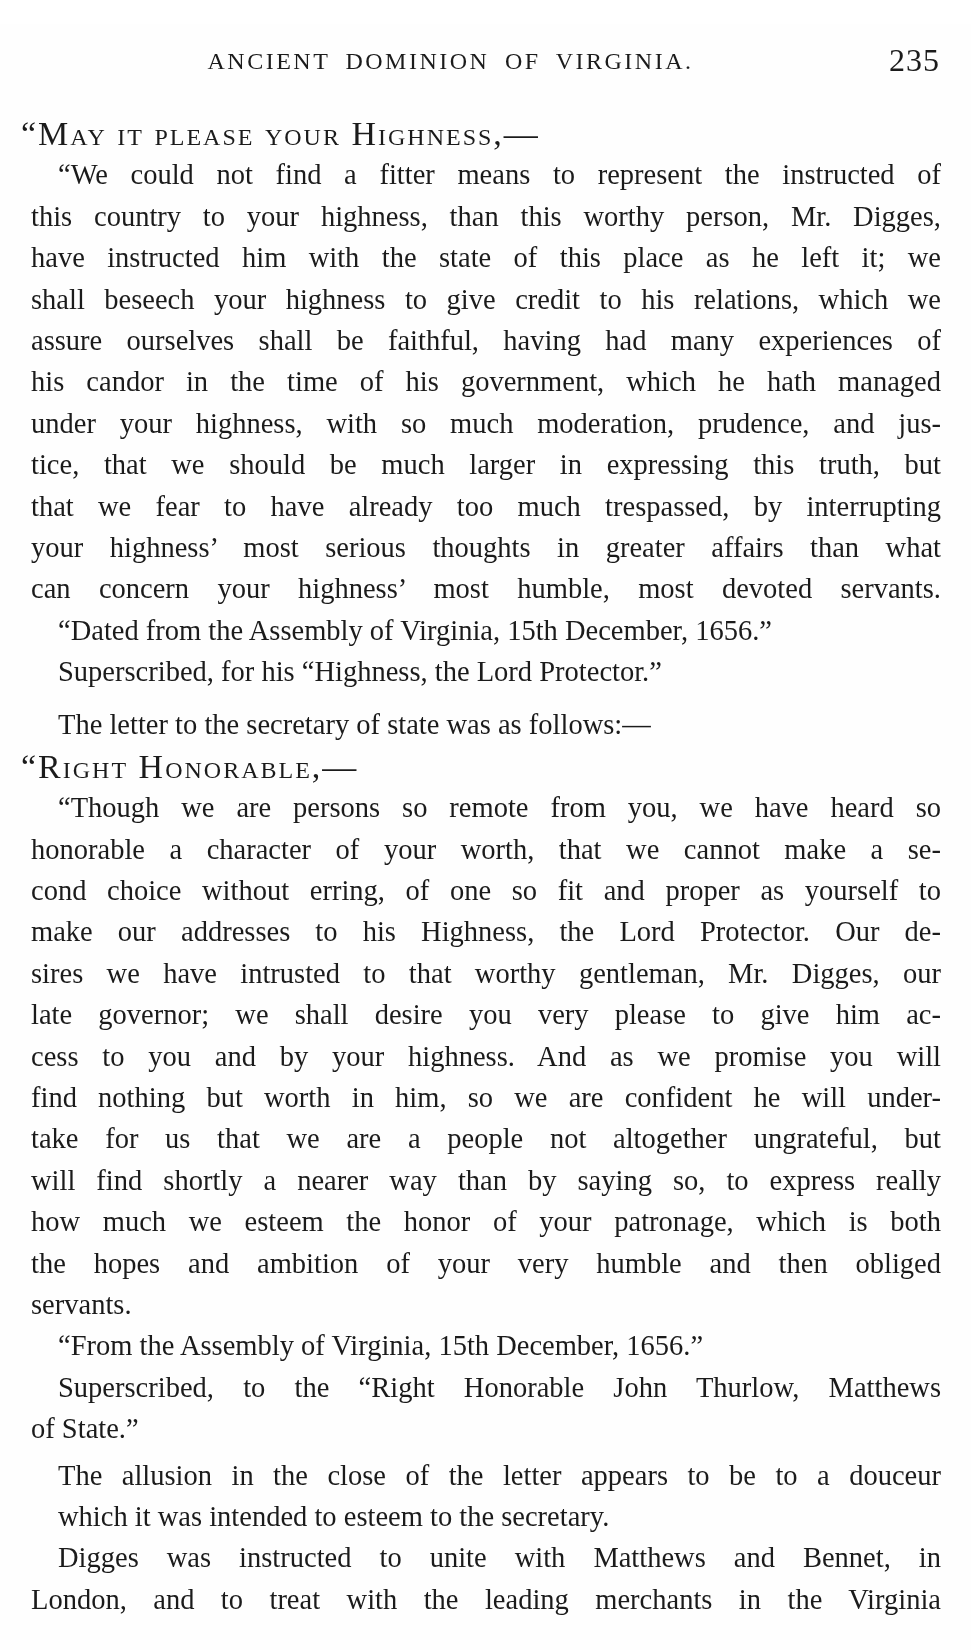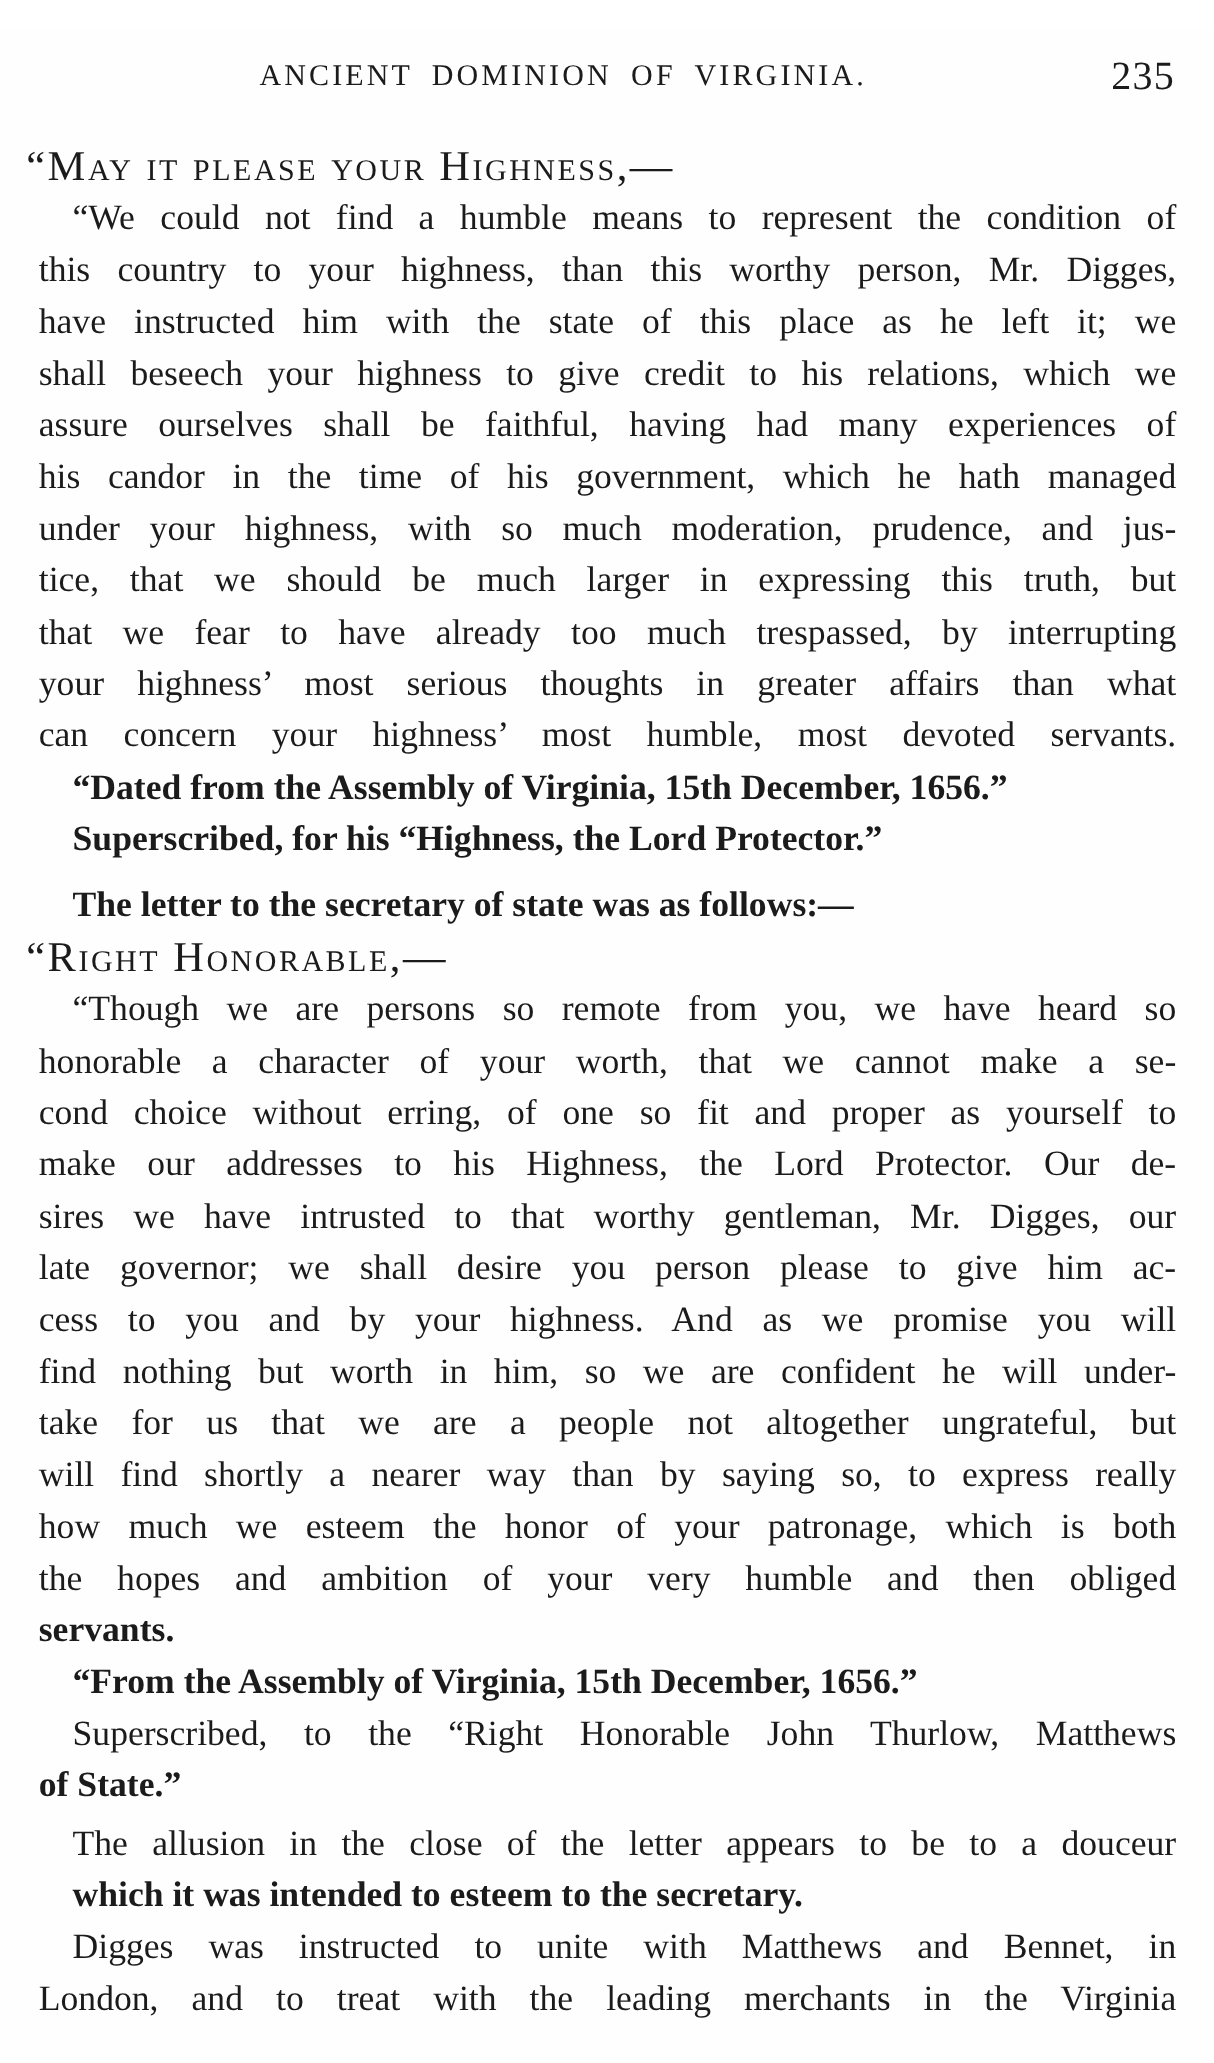--- a/index.html
+++ b/index.html
@@ -49,62 +49,61 @@
     height: 41.4px;
     white-space: nowrap;
   }
   .line.justify {
     white-space: normal;
     text-align: justify;
     text-align-last: justify;
   }
   .line.left {
     text-align: left;
-    font-weight: bold;
   }
   .line.indent {
     text-indent: 27px;
   }
   .line.smallcaps {
     font-variant: small-caps;
     letter-spacing: 2px;
     margin-left: -10px;
     text-align: left;
     font-size: 34px;
   }
 </style>
 </head>
 <body>
 
 <div id="page" style="background: rgb(254, 254, 254); color: rgb(27, 27, 27);">
   <div class="running-head">ANCIENT DOMINION OF VIRGINIA.</div>
   <div class="page-number">235</div>
   <div class="text-block">
       <div class="line smallcaps">“May it please your Highness,—</div>
-      <div class="line justify indent">“We could not find a humble means to represent the condition of</div>
+      <div class="line justify indent">“We could not find a fitter means to represent the instructed of</div>
       <div class="line justify">this country to your highness, than this worthy person, Mr. Digges,</div>
       <div class="line justify">have instructed him with the state of this place as he left it; we</div>
       <div class="line justify">shall beseech your highness to give credit to his relations, which we</div>
       <div class="line justify">assure ourselves shall be faithful, having had many experiences of</div>
       <div class="line justify">his candor in the time of his government, which he hath managed</div>
       <div class="line justify">under your highness, with so much moderation, prudence, and jus-</div>
       <div class="line justify">tice, that we should be much larger in expressing this truth, but</div>
       <div class="line justify">that we fear to have already too much trespassed, by interrupting</div>
       <div class="line justify">your highness’ most serious thoughts in greater affairs than what</div>
       <div class="line justify">can concern your highness’ most humble, most devoted servants.</div>
       <div class="line left indent">“Dated from the Assembly of Virginia, 15th December, 1656.”</div>
       <div class="line left indent">Superscribed, for his “Highness, the Lord Protector.”</div>
       <div class="line left indent" style="margin-top: 12px;">The letter to the secretary of state was as follows:—</div>
       <div class="line smallcaps">“Right Honorable,—</div>
       <div class="line justify indent">“Though we are persons so remote from you, we have heard so</div>
       <div class="line justify">honorable a character of your worth, that we cannot make a se-</div>
       <div class="line justify">cond choice without erring, of one so fit and proper as yourself to</div>
       <div class="line justify">make our addresses to his Highness, the Lord Protector. Our de-</div>
       <div class="line justify">sires we have intrusted to that worthy gentleman, Mr. Digges, our</div>
-      <div class="line justify">late governor; we shall desire you person please to give him ac-</div>
+      <div class="line justify">late governor; we shall desire you very please to give him ac-</div>
       <div class="line justify">cess to you and by your highness. And as we promise you will</div>
       <div class="line justify">find nothing but worth in him, so we are confident he will under-</div>
       <div class="line justify">take for us that we are a people not altogether ungrateful, but</div>
       <div class="line justify">will find shortly a nearer way than by saying so, to express really</div>
       <div class="line justify">how much we esteem the honor of your patronage, which is both</div>
       <div class="line justify">the hopes and ambition of your very humble and then obliged</div>
       <div class="line left">servants.</div>
       <div class="line left indent">“From the Assembly of Virginia, 15th December, 1656.”</div>
       <div class="line justify indent">Superscribed, to the “Right Honorable John Thurlow, Matthews</div>
       <div class="line left">of State.”</div>

